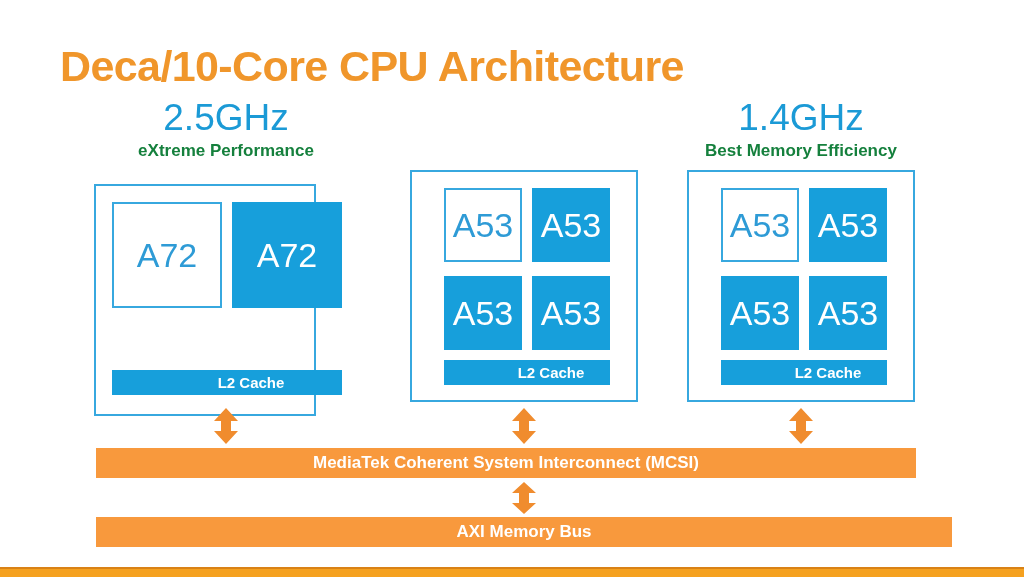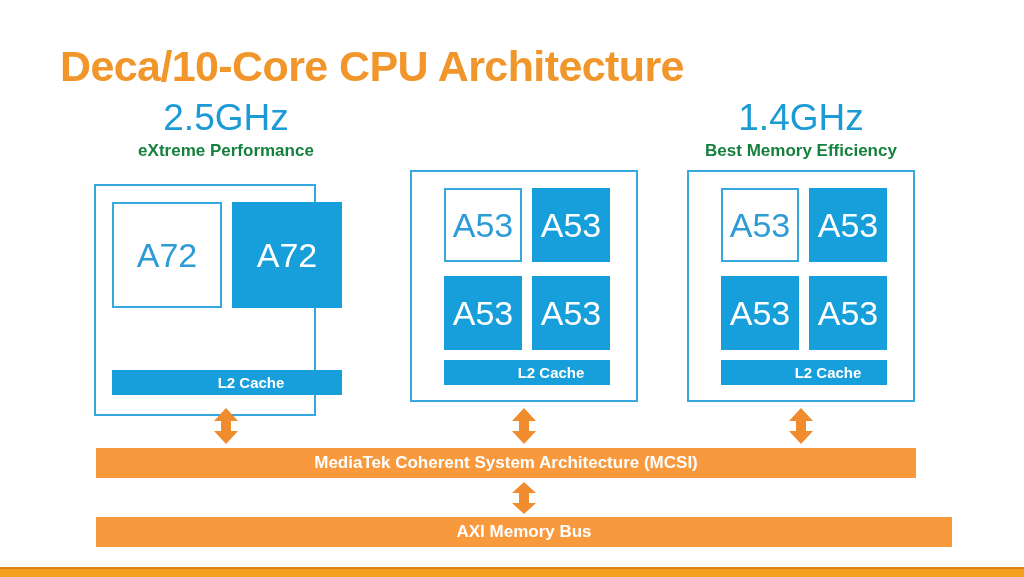--- a/index.html
+++ b/index.html
@@ -197,21 +197,21 @@
     </div>
   </div>
 
   <div class="arrow" style="left:788px; top:408px; height:36px;">
     <svg viewBox="0 0 26 36" preserveAspectRatio="none">
       <polygon points="13,0 25,13 18,13 18,23 25,23 13,36 1,23 8,23 8,13 1,13" fill="#F08C2E"></polygon>
     </svg>
   </div>
 
   <div id="mcsi-bar" class="bus" style="left:96px; top:448px; width:820px; height:30px;">
-    <span>MediaTek Coherent System Architecture (MCSI)</span>
+    <span>MediaTek Coherent System Interconnect (MCSI)</span>
   </div>
 
   <div class="arrow" style="left:511px; top:482px; height:32px;">
     <svg viewBox="0 0 26 32" preserveAspectRatio="none">
       <polygon points="13,0 25,11 18,11 18,21 25,21 13,32 1,21 8,21 8,11 1,11" fill="#F08C2E"></polygon>
     </svg>
   </div>
 
   <div id="axi-bar" class="bus" style="left:96px; top:517px; width:856px; height:30px;">
     <span>AXI Memory Bus</span>

